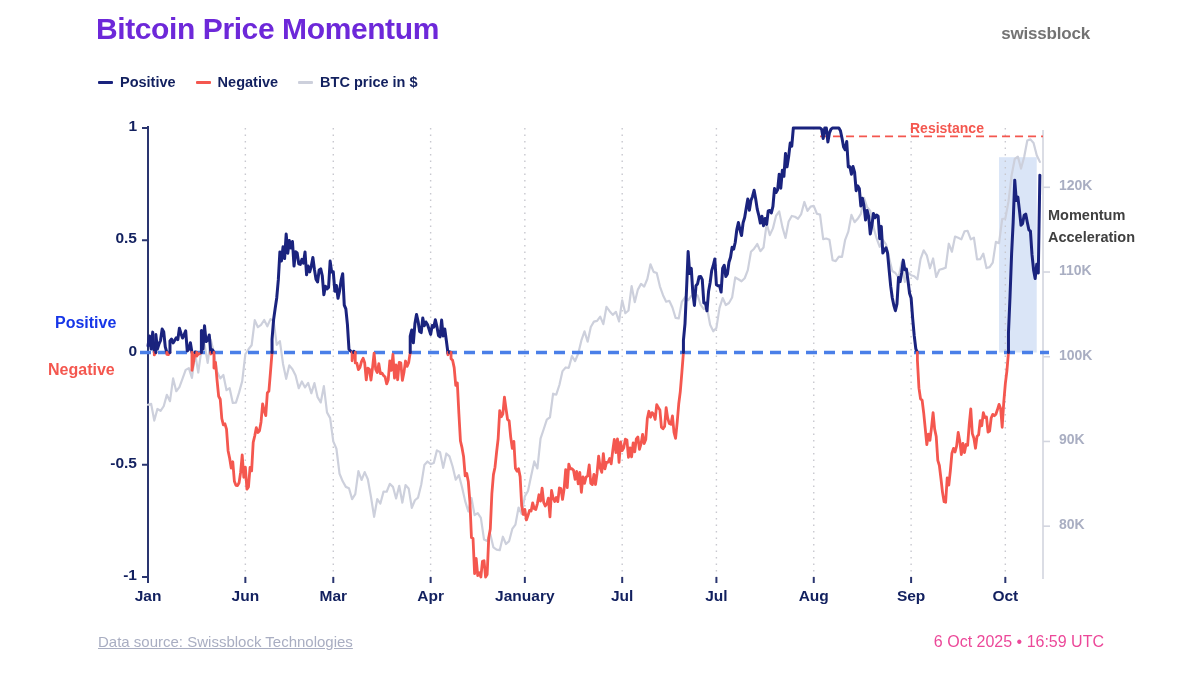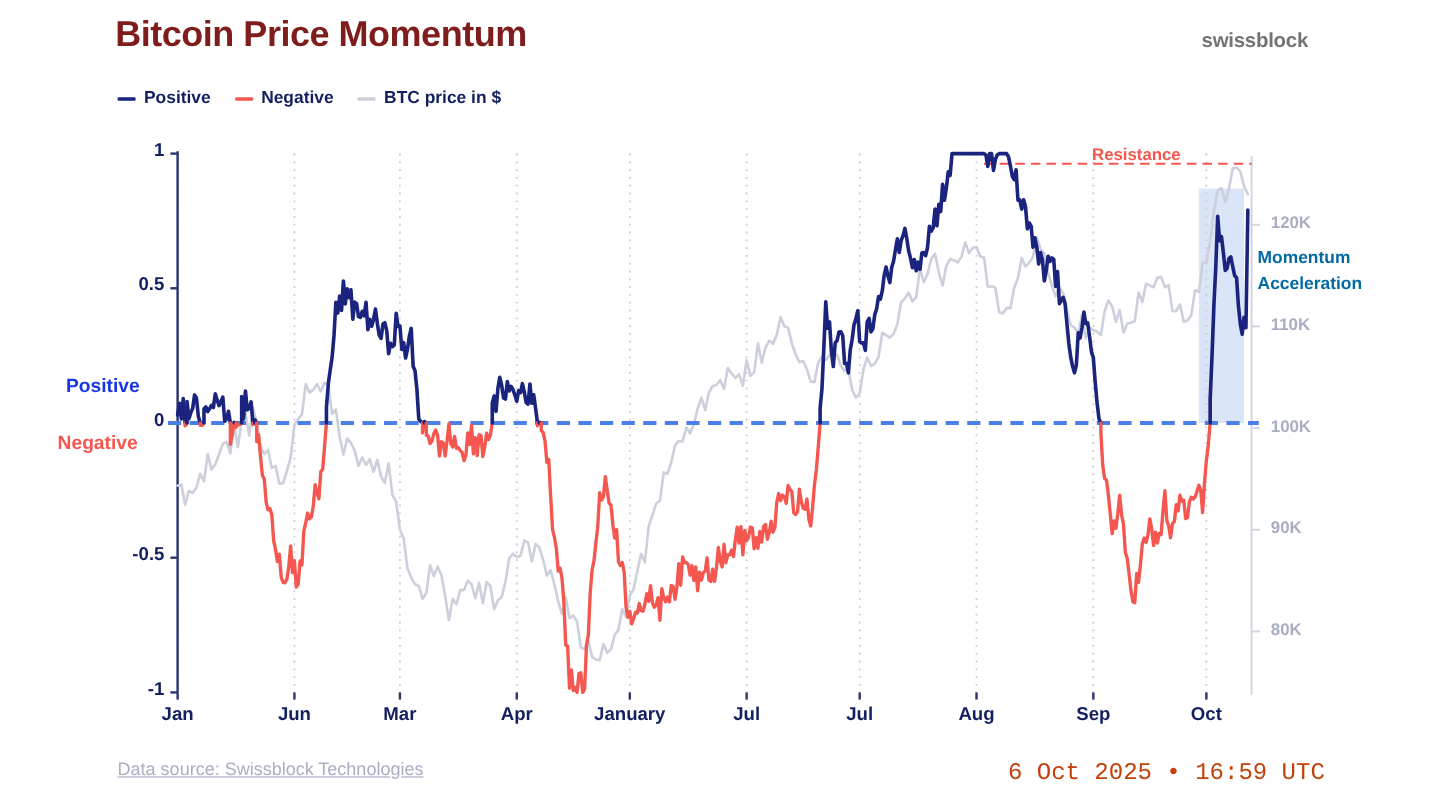--- a/index.html
+++ b/index.html
@@ -9,21 +9,21 @@
     font-family:"Liberation Sans", sans-serif;
     position:relative;
     overflow:hidden;
   }
   #chart-root { position:absolute; inset:0; }
 
   
   .title {
     position:absolute; left:96px; top:12px;
     font-size:30px; font-weight:bold; letter-spacing:-0.4px;
-    color:#7f1d1d; white-space:nowrap;
+    color:#6d28d9; white-space:nowrap;
   }
   .brand {
     position:absolute; right:110px; top:24px;
     font-size:17px; font-weight:bold; letter-spacing:-0.2px;
     color:#737373;
   }
 
   
   .legend {
     position:absolute; left:98px; top:74px;
@@ -59,32 +59,32 @@
   .ann-negative {
     position:absolute; left:48px; top:361px;
     font-size:16px; font-weight:bold; color:#f4574f; white-space:nowrap;
   }
   .ann-resistance {
     position:absolute; left:910px; top:120px;
     font-size:14px; font-weight:bold; color:#f4574f; white-space:nowrap;
   }
   .ann-momentum {
     position:absolute; left:1048px; top:204px;
-    font-size:14.5px; font-weight:bold; color:#0369a1;
+    font-size:14.5px; font-weight:bold; color:#404040;
     line-height:1.55; white-space:nowrap;
   }
 
   
   .footer-left {
     position:absolute; left:98px; top:633px;
     font-size:15px; color:#a9aec2; white-space:nowrap;text-decoration:underline;
   }
   .footer-right {
     position:absolute; right:96px; top:633px;
-    font-size:20px; color:#c2410c; white-space:nowrap;font-family:Liberation Mono, monospace;
+    font-size:16px; color:#ec4899; white-space:nowrap;
   }
 </style>
 </head>
 <body>
 
 <div id="chart-root">
 
   <div class="title">Bitcoin Price Momentum</div>
   <div class="brand">swissblock</div>
 

